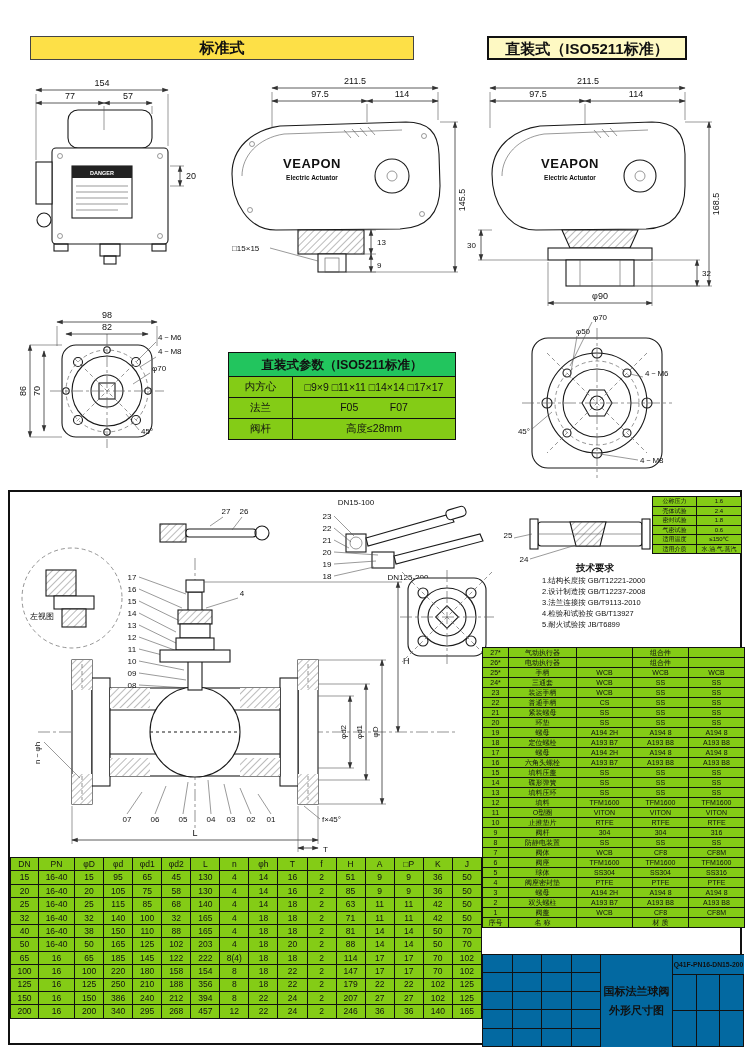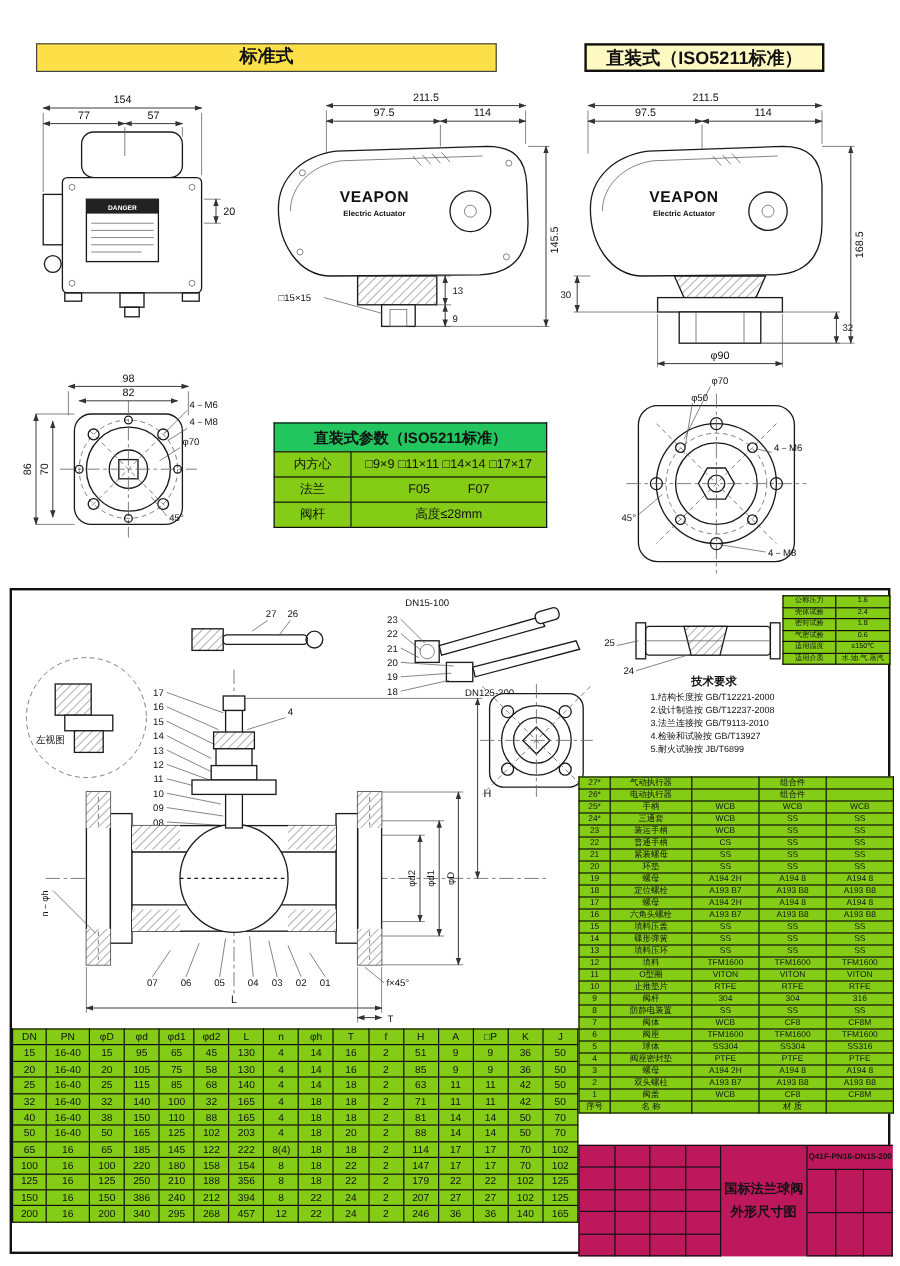--- a/index.html
+++ b/index.html
@@ -31,21 +31,21 @@
   .iso-title{border:1px solid #111;border-bottom:none;height:24px;line-height:24px;text-align:center;font-size:12.5px;font-weight:bold;background:#22c55e}
   .iso td{height:21px;font-size:10.5px}
   .spec td{height:9.5px;font-size:6px;line-height:1}
   .parts td{height:10px;font-size:7px;line-height:1}
   .dn td{height:13.4px;font-size:8.5px;line-height:1}
   .techreq{width:185px}
   .tr-title{font-weight:bold;font-size:9.5px;margin-left:34px}
   .tr-item{font-size:7.5px;line-height:11px;white-space:nowrap}
   .bigbox{border:2px solid #111;background:#fff}
   
-  .titleblock{border-top:1.5px solid #111;border-left:1.5px solid #111;display:flex;background:#be185d}
+  .titleblock{border-top:1.5px solid #111;border-left:1.5px solid #111;display:flex;background:#0369a1}
   .tb-grid{width:118px;display:grid;grid-template-columns:repeat(4,1fr);grid-template-rows:repeat(5,1fr)}
   .tb-grid>div{border-right:1px solid #111;border-bottom:1px solid #111}
   .tb-product{width:72px;border-right:1px solid #111;display:flex;flex-direction:column;justify-content:center;text-align:center;font-weight:bold;font-size:11px;line-height:1.7}
   .tb-right{flex:1;display:flex;flex-direction:column}
   .tb-model{height:20px;line-height:20px;text-align:center;font-size:6.8px;font-weight:bold;border-bottom:1px solid #111}
   .tb-rgrid{flex:1;display:grid;grid-template-columns:repeat(3,1fr);grid-template-rows:repeat(2,1fr)}
   .tb-rgrid>div{border-right:1px solid #111;border-bottom:1px solid #111}
 </style>
 </head>
 <body>

